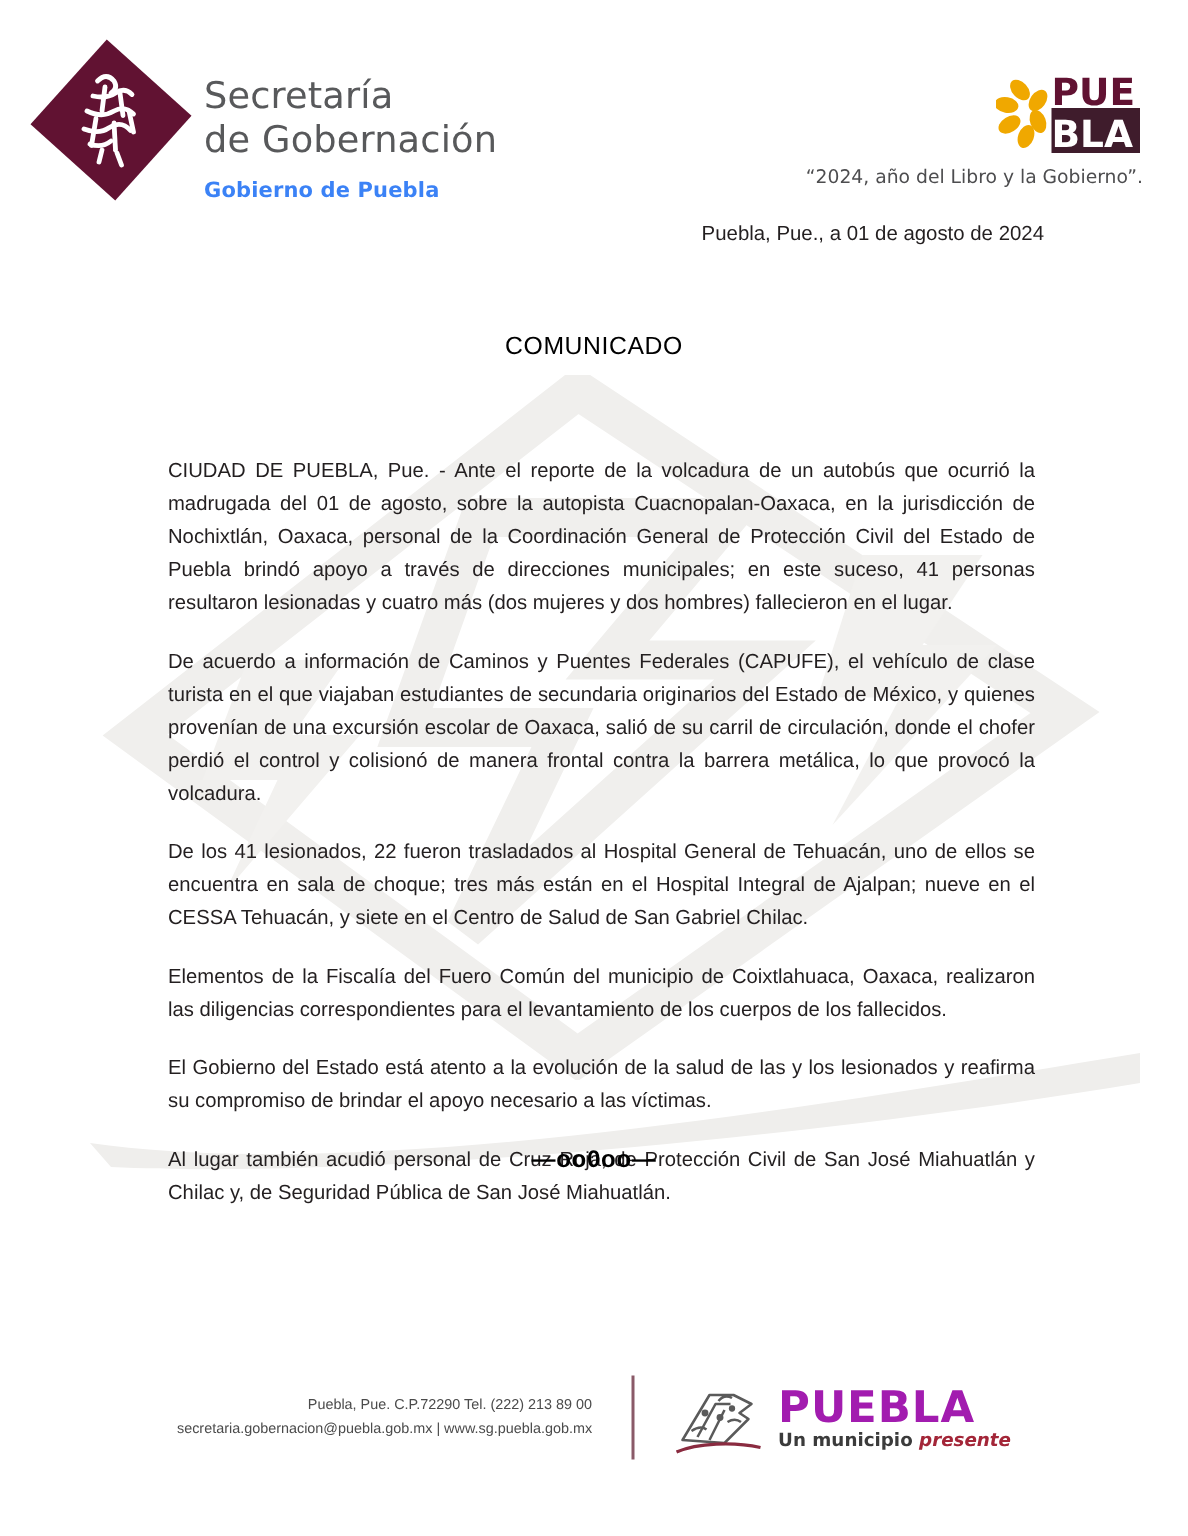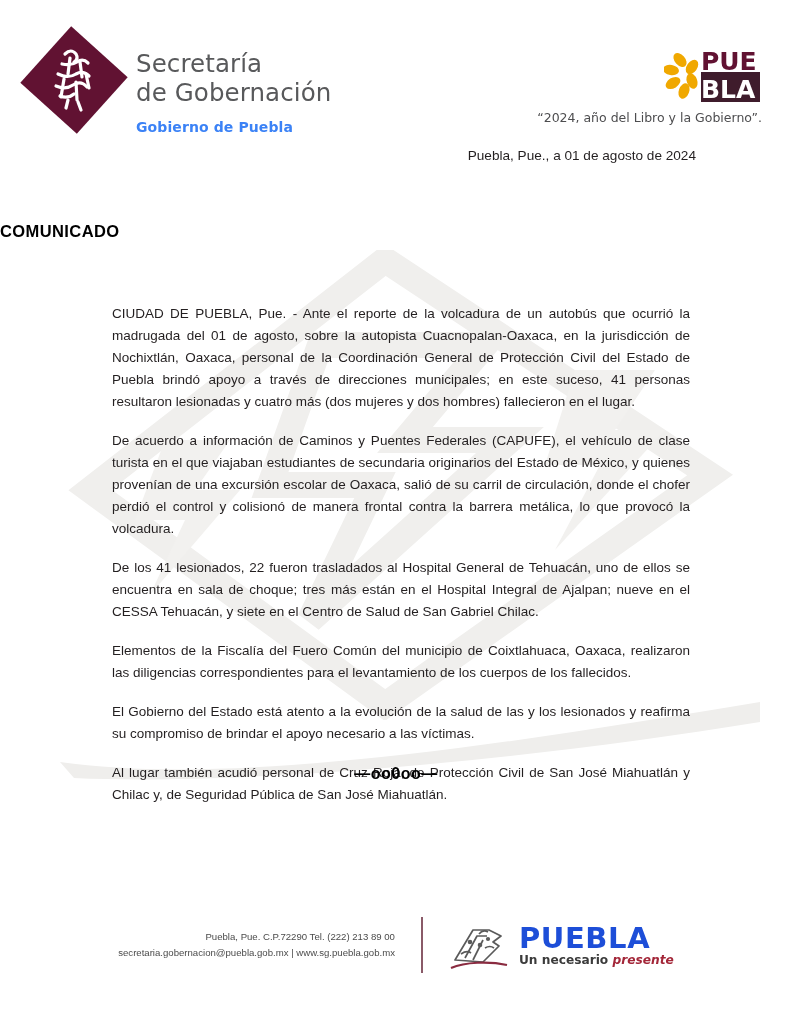--- a/index.html
+++ b/index.html
@@ -113,23 +113,23 @@
     color: #231f20;
     white-space: nowrap;
     z-index: 3;
   }
 
   
   .doc-title {
     position: absolute;
     left: 0; right: 0;
     top: 222px;
-    text-align: left;
+    text-align: center;
     font-size: 16.5px;
-    font-weight: 700;
+    font-weight: 400;
     letter-spacing: 0.4px;
     color: #000;
     z-index: 3;
   }
 
   
   .body-wrap {
     position: absolute;
     left: 112px;
     top: 303px;
@@ -194,21 +194,21 @@
     align-items: center;
     gap: 8px;
   }
   .footer-logo-mark { width: 62px; height: 50px; flex: 0 0 62px; }
   .footer-logo-text { line-height: 1; }
   .fl-puebla {
     font-family: "DejaVu Sans", sans-serif;
     font-size: 29px;
     font-weight: 700;
     letter-spacing: 0.6px;
-    color: #1d4ed8;
+    color: #a21caf;
     line-height: 1;
   }
   .fl-sub {
     font-family: "DejaVu Sans", sans-serif;
     font-size: 12.2px;
     font-weight: 700;
     color: #3b3b3b;
     margin-top: 1px;
     line-height: 1;
   }
@@ -324,19 +324,19 @@
             <g fill="#5a5a5a">
               <circle cx="21" cy="22" r="2.3"></circle>
               <circle cx="31" cy="25" r="2.3"></circle>
               <circle cx="39" cy="19" r="2.1"></circle>
             </g>
             <path d="M2 48 C 16 42 40 41 58 45" fill="none" stroke="#8a2b40" stroke-width="2.2"></path>
           </svg>
         </div>
         <div class="footer-logo-text">
           <div class="fl-puebla">PUEBLA</div>
-          <div class="fl-sub"><span>Un necesario </span><span class="accent">presente</span></div>
+          <div class="fl-sub"><span>Un municipio </span><span class="accent">presente</span></div>
         </div>
       </div>
     </div>
   </div>
 
 </div>
 
 </body></html>

